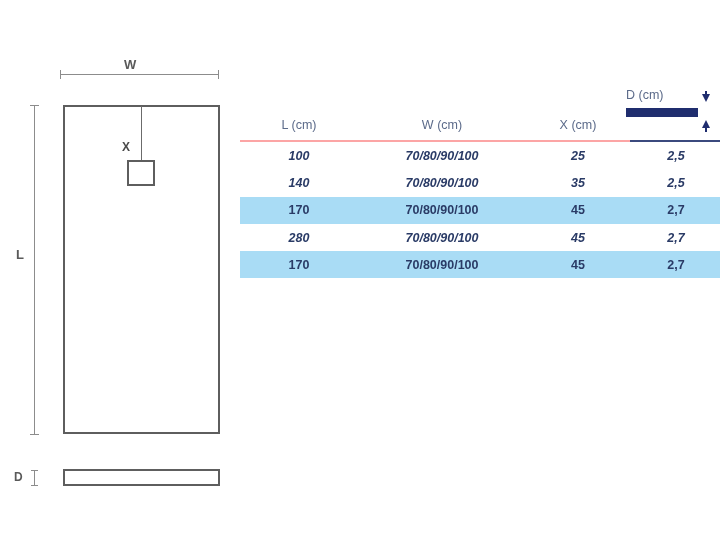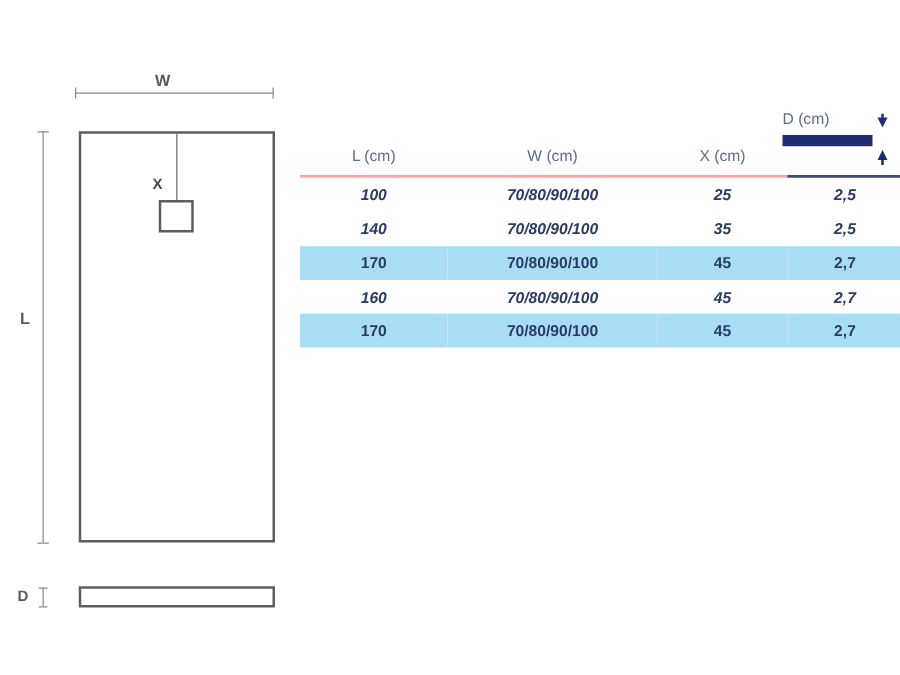--- a/index.html
+++ b/index.html
@@ -319,21 +319,21 @@
           <td>35</td>
           <td>2,5</td>
         </tr>
         <tr class="striped">
           <td>170</td>
           <td>70/80/90/100</td>
           <td>45</td>
           <td>2,7</td>
         </tr>
         <tr class="plain">
-          <td>160</td>
+          <td>280</td>
           <td>70/80/90/100</td>
           <td>45</td>
           <td>2,7</td>
         </tr>
         <tr class="striped">
           <td>170</td>
           <td>70/80/90/100</td>
           <td>45</td>
           <td>2,7</td>
         </tr>

